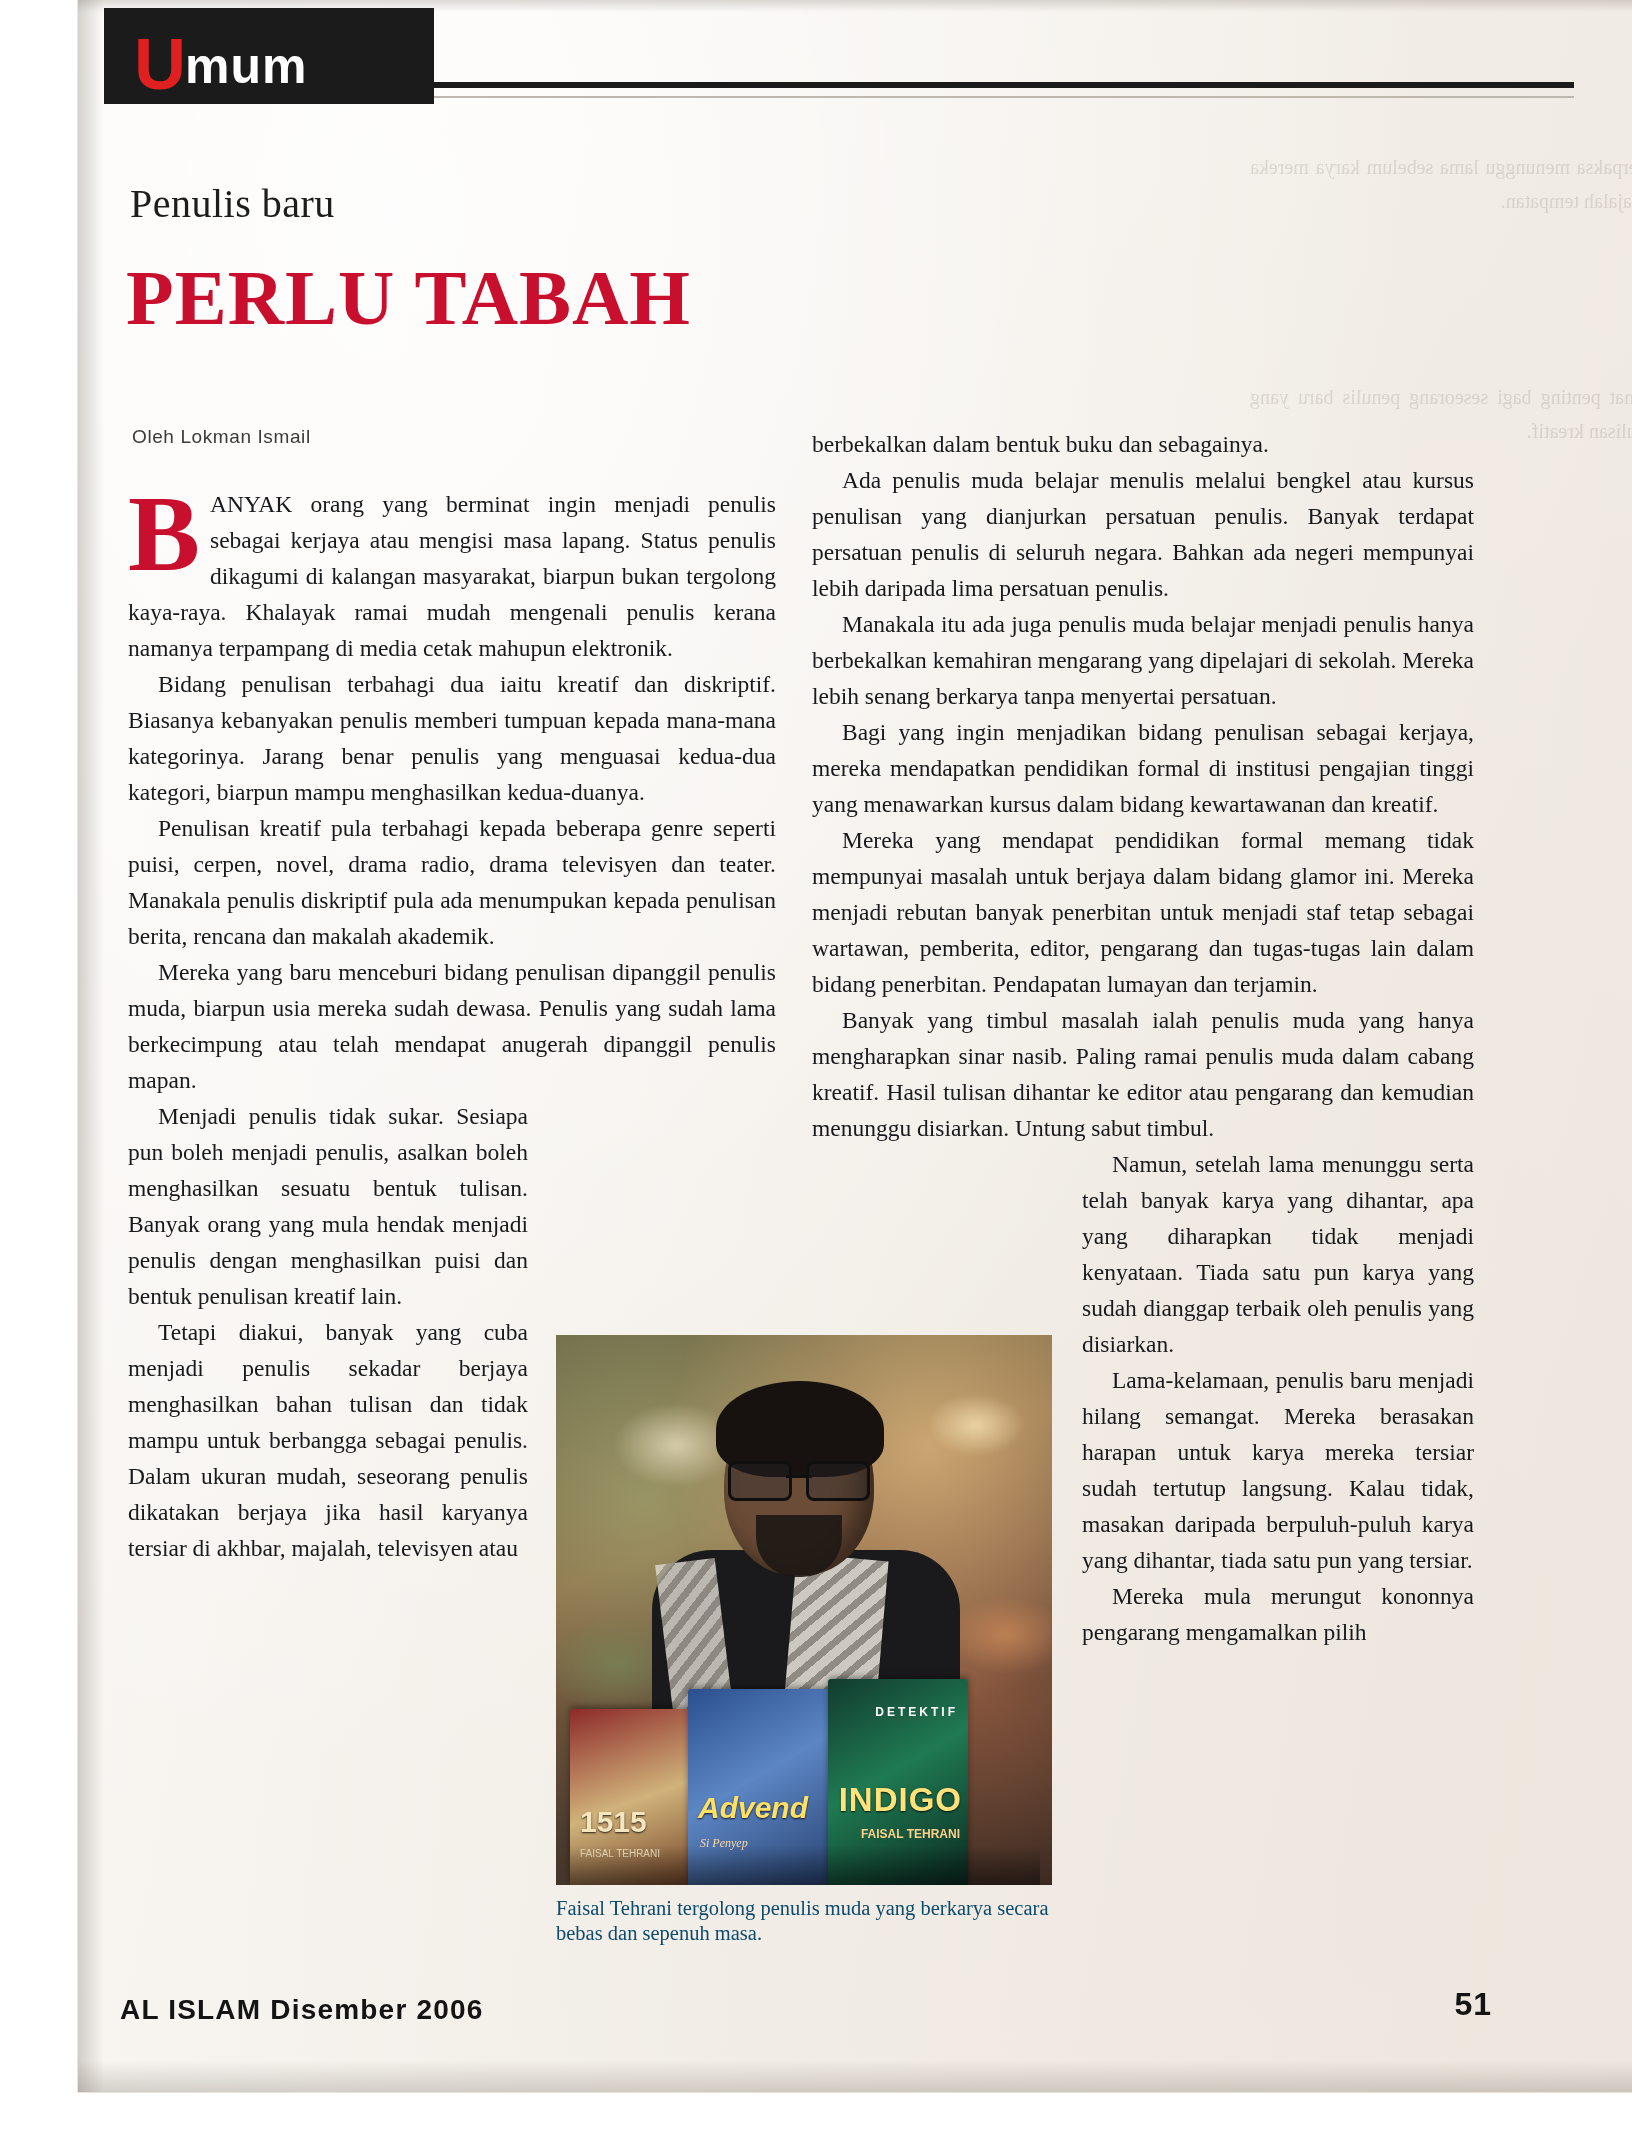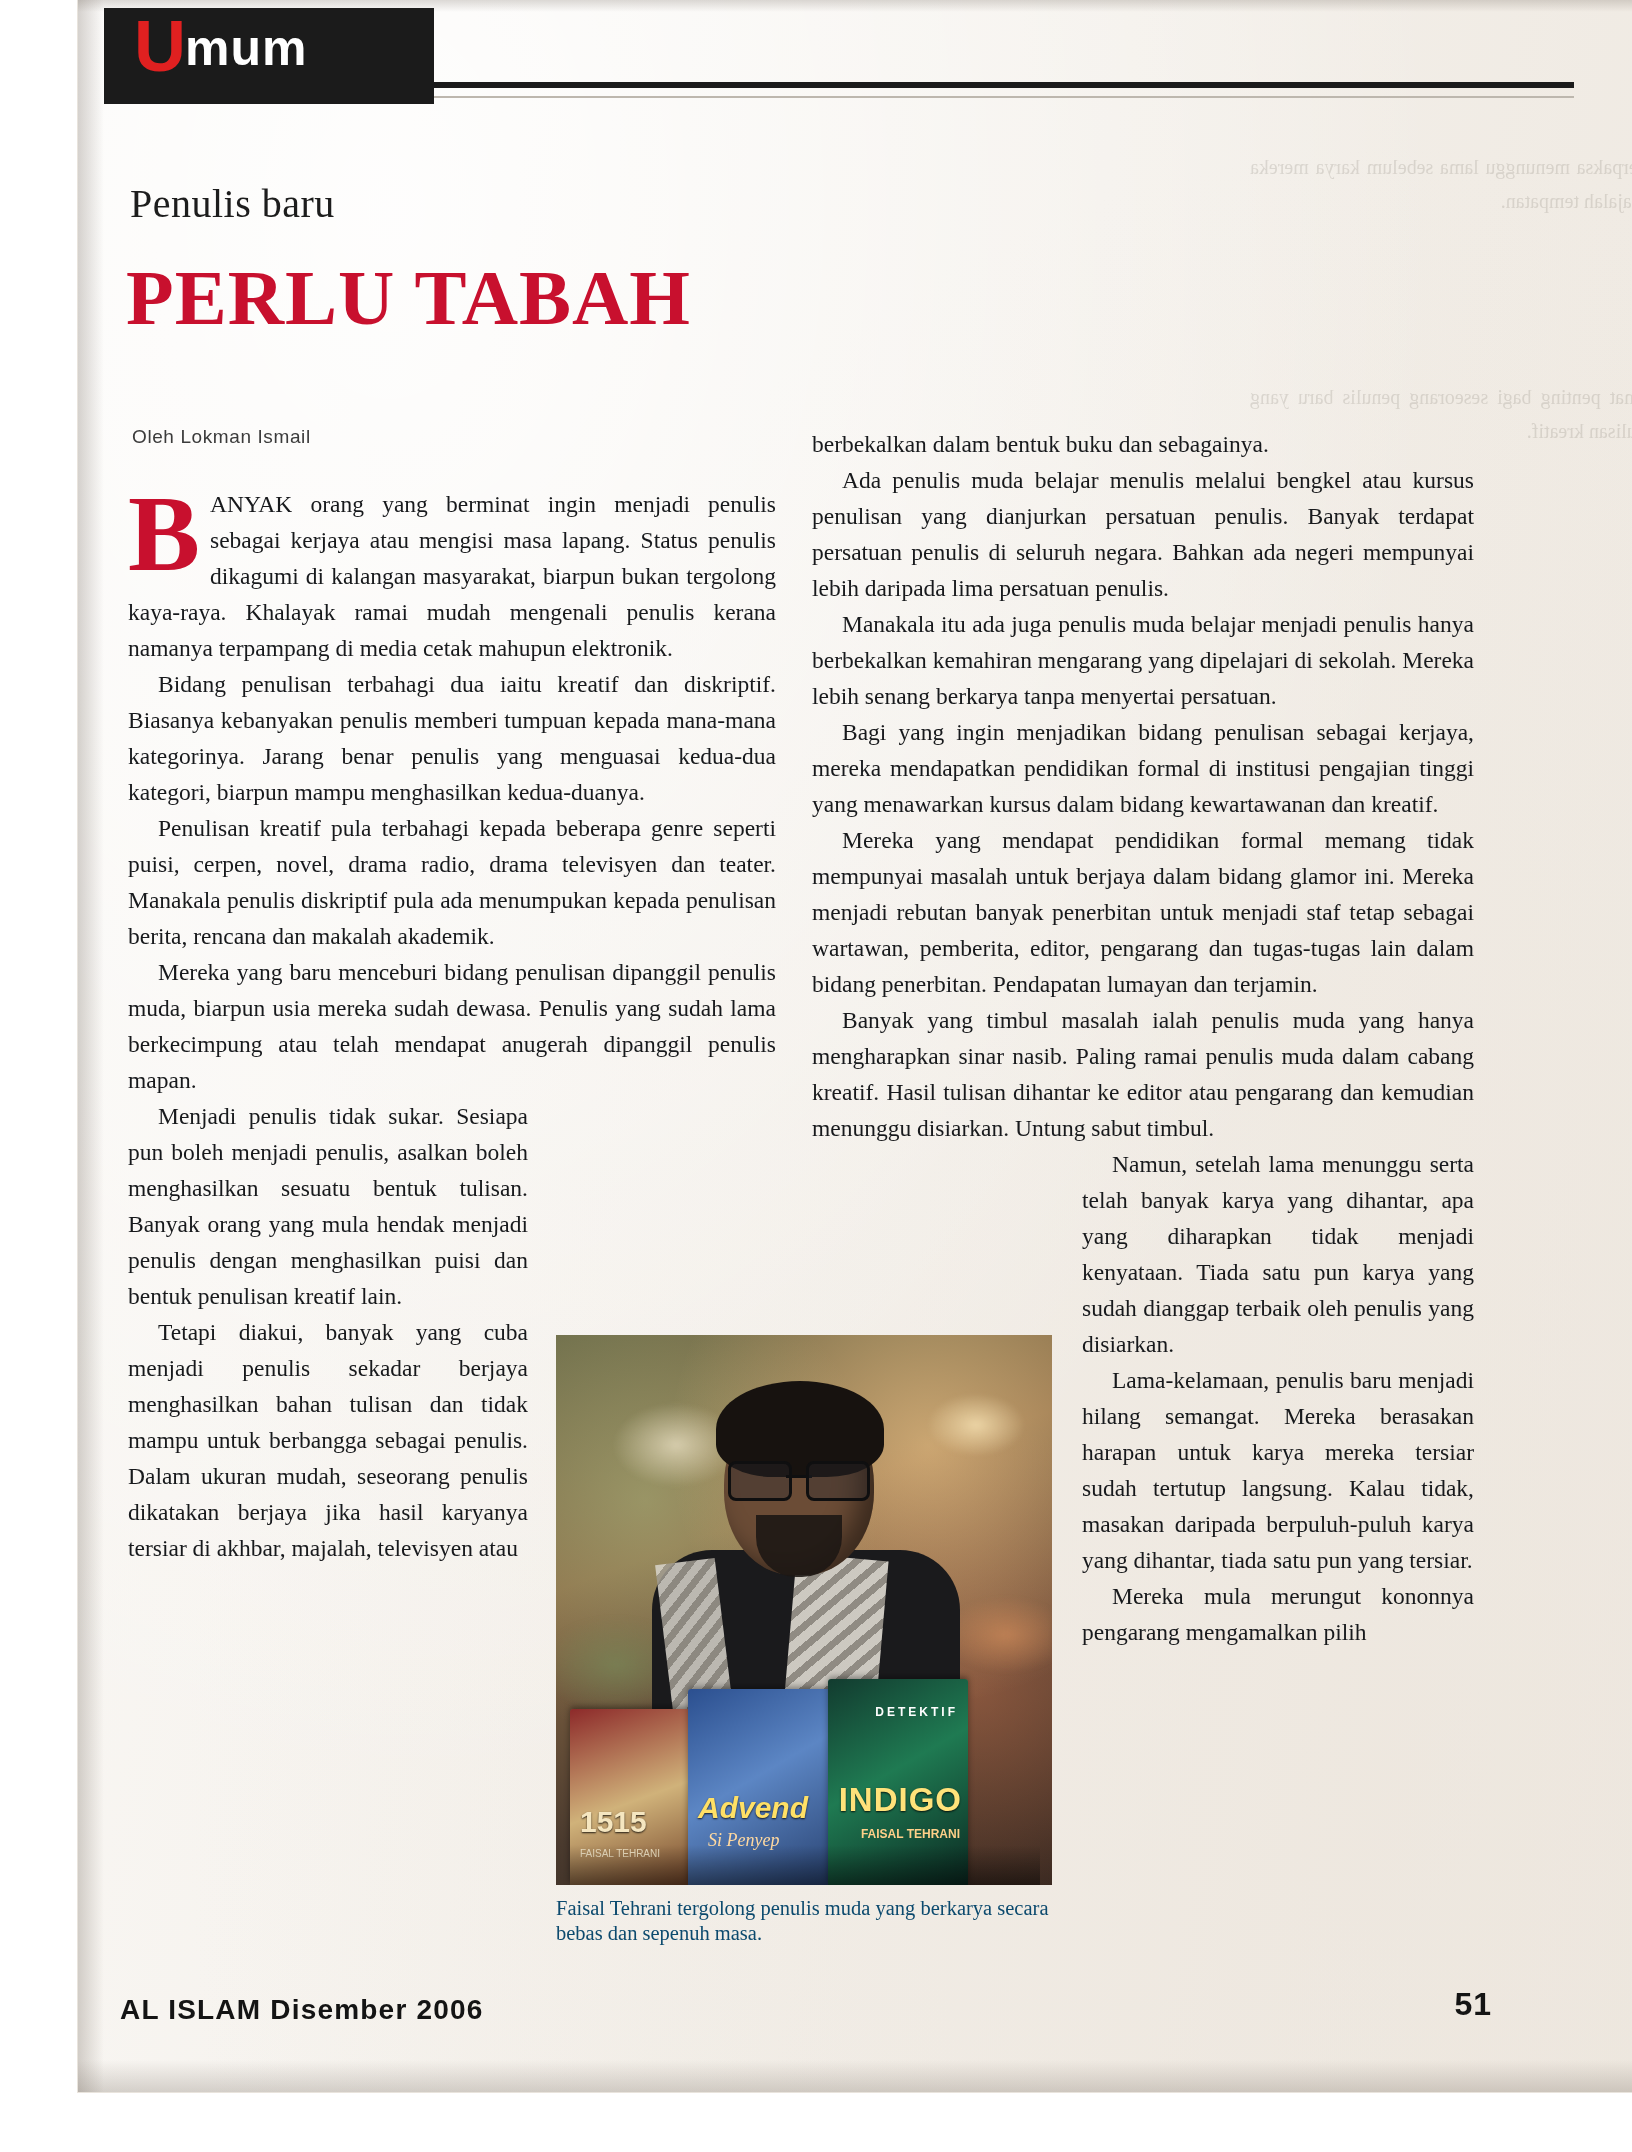--- a/index.html
+++ b/index.html
@@ -85,21 +85,21 @@
     position: absolute;
     left: 330px;
     top: 88px;
     width: 1140px;
     height: 2px;
     background: #bdb7ae;
   }
   .masthead-logo {
     position: absolute;
     left: 30px;
-    top: 2px;
+    top: 20px;
     color: #ffffff;
     font-family: "Liberation Sans", sans-serif;
     font-weight: bold;
     letter-spacing: -1px;
   }
   .logo-u {
     color: #e02020;
     font-size: 72px;
     line-height: 72px;
     vertical-align: -6px;
@@ -303,21 +303,21 @@
     background: linear-gradient(160deg, #8d2a2a, #d0b27a 50%, #6b3b22);
     padding-left: 20px;
   }
   .book1 .btitle { left: 10px; bottom: 46px; font-size: 30px; color: #f5e6c0; }
   .book1 .bsub { position:absolute; left: 10px; bottom: 26px; font-size: 10px; color:#f0e2c4; font-family:"Liberation Sans",sans-serif;}
   .book2 {
     left: 118px; width: 150px; height: 196px;
     background: linear-gradient(150deg, #2b4f8f, #5c86c4 45%, #27406e);
   }
   .book2 .btitle { left: 10px; bottom: 60px; font-size: 30px; color: #ffe066; font-style: italic; }
-  .book2 .bsub { position:absolute; left: 20px; bottom: 34px; font-size: 18px; color:#ffd9a0; font-family:"Liberation Serif",serif; font-style: italic;}
+  .book2 .bsub { position:absolute; left: 12px; bottom: 34px; font-size: 12px; color:#ffd9a0; font-family:"Liberation Serif",serif; font-style: italic;}
   .book3 {
     left: 258px; width: 140px; height: 206px;
     background: linear-gradient(150deg, #123b2f, #1f7a52 45%, #0b2a22);
   }
   .book3 .btiny {
     position: absolute; right: 10px; top: 26px;
     font-size: 12px; color: #ffffff; letter-spacing: 3px;
     font-family: "Liberation Sans", sans-serif; font-weight: bold;
   }
   .book3 .btitle { right: 6px; bottom: 66px; font-size: 33px; color: #ffe27a; letter-spacing: 1px;}

